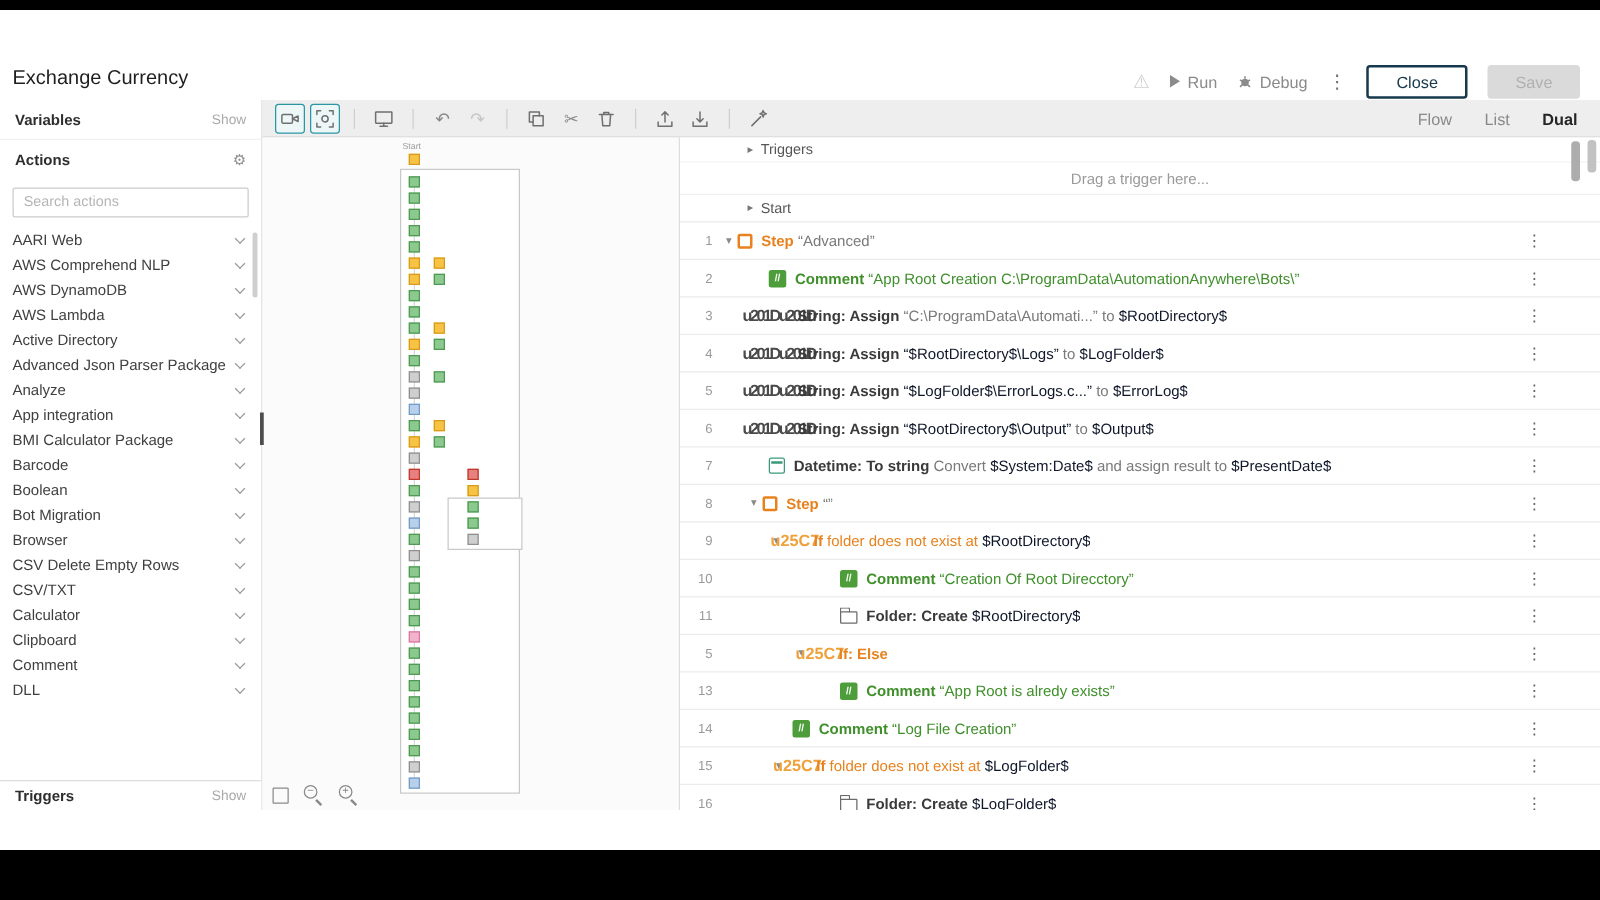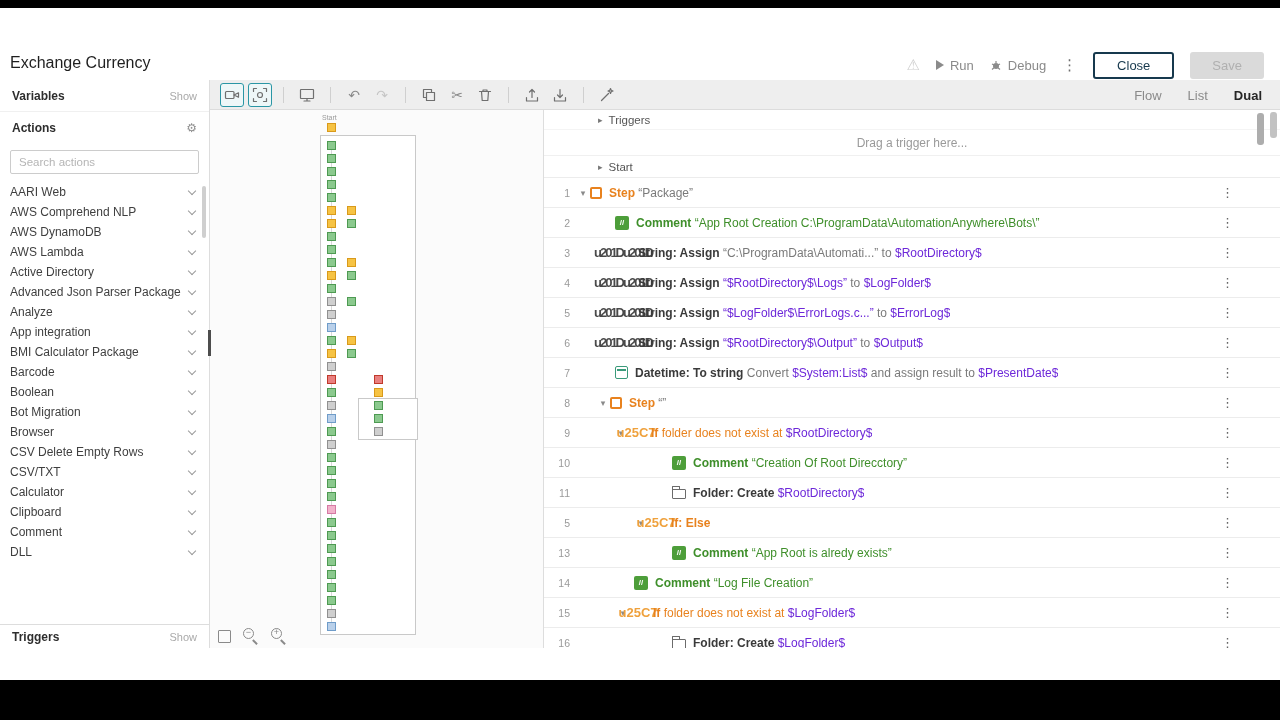--- a/index.html
+++ b/index.html
@@ -74,21 +74,21 @@
   .lrow{height:30px;display:flex;align-items:center;border-bottom:1px solid #ececec;position:relative;padding-left:8px;}
   .num{width:18px;text-align:right;font-size:10.5px;color:#9a9a9a;flex:none;}
   .ind{flex:none;height:1px;}
   .arr{flex:none;width:14px;color:#8a8a8a;font-size:9px;text-align:center;cursor:pointer;}
   .ric{flex:none;width:16px;height:16px;margin-right:7px;display:flex;align-items:center;justify-content:center;}
   .txt{font-size:12px;white-space:pre;overflow:hidden;}
   .rkebab{position:absolute;right:46px;color:#666;font-size:13px;cursor:pointer;}
   .sg-name{color:#3a3a3a;font-weight:bold;}
   .sg-value{color:#7a7a7a;}
   .sg-plain{color:#7a7a7a;}
-  .sg-var{color:#6d28d9;margin-top:24px;}
+  .sg-var{color:#0f172a;margin-top:24px;}
   .sg-step{color:#e8821e;font-weight:bold;}
   .sg-if{color:#e8821e;}
   .sg-ifb{color:#e8821e;font-weight:bold;}
   .sg-comment{color:#3f8f2b;}
   .sg-commentb{color:#3f8f2b;font-weight:bold;}
   .ic-step{width:12px;height:12px;border:2px solid #e8821e;border-radius:2px;background:#fff;}
   .ic-comment{width:14px;height:14px;background:#4d9e3a;border-radius:2px;display:flex;align-items:center;justify-content:center;}
   .ic-comment::after{content:"//";color:#fff;font-size:8px;font-weight:bold;}
   .ic-string{letter-spacing:-2px;}
   .ic-string::after{content:"\u201D\u201D";color:#4a4a4a;font-size:13px;font-weight:bold;line-height:1;}
@@ -379,21 +379,21 @@
     <div class="startrow">
       <span class="secarrow">▸</span>
       <span>Start</span>
     </div>
     <div id="rows">
         <div class="lrow">
           <span class="num">1</span>
           <span class="ind" style="width: 6px;"></span>
           <span class="arr">▾</span>
           <span class="ric ic-step"></span>
-          <span class="txt"><span class="sg-step">Step </span><span class="sg-value">“Package”</span></span>
+          <span class="txt"><span class="sg-step">Step </span><span class="sg-value">“Advanced”</span></span>
           <span class="rkebab">⋮</span>
         </div>
         <div class="lrow">
           <span class="num">2</span>
           <span class="ind" style="width: 45px;"></span>
           <span class="ric ic-comment"></span>
           <span class="txt"><span class="sg-commentb">Comment </span><span class="sg-comment">“App Root Creation C:\ProgramData\AutomationAnywhere\Bots\”</span></span>
           <span class="rkebab">⋮</span>
         </div>
         <div class="lrow">
@@ -421,21 +421,21 @@
           <span class="num">6</span>
           <span class="ind" style="width: 45px;"></span>
           <span class="ric ic-string"></span>
           <span class="txt"><span class="sg-name">String: Assign </span><span class="sg-var">“$RootDirectory$\Output”</span><span class="sg-plain"> to </span><span class="sg-var">$Output$</span></span>
           <span class="rkebab">⋮</span>
         </div>
         <div class="lrow">
           <span class="num">7</span>
           <span class="ind" style="width: 45px;"></span>
           <span class="ric ic-datetime"></span>
-          <span class="txt"><span class="sg-name">Datetime: To string </span><span class="sg-plain">Convert </span><span class="sg-var">$System:List$</span><span class="sg-plain"> and assign result to </span><span class="sg-var">$PresentDate$</span></span>
+          <span class="txt"><span class="sg-name">Datetime: To string </span><span class="sg-plain">Convert </span><span class="sg-var">$System:Date$</span><span class="sg-plain"> and assign result to </span><span class="sg-var">$PresentDate$</span></span>
           <span class="rkebab">⋮</span>
         </div>
         <div class="lrow">
           <span class="num">8</span>
           <span class="ind" style="width: 26px;"></span>
           <span class="arr">▾</span>
           <span class="ric ic-step"></span>
           <span class="txt"><span class="sg-step">Step </span><span class="sg-value">“”</span></span>
           <span class="rkebab">⋮</span>
         </div>

